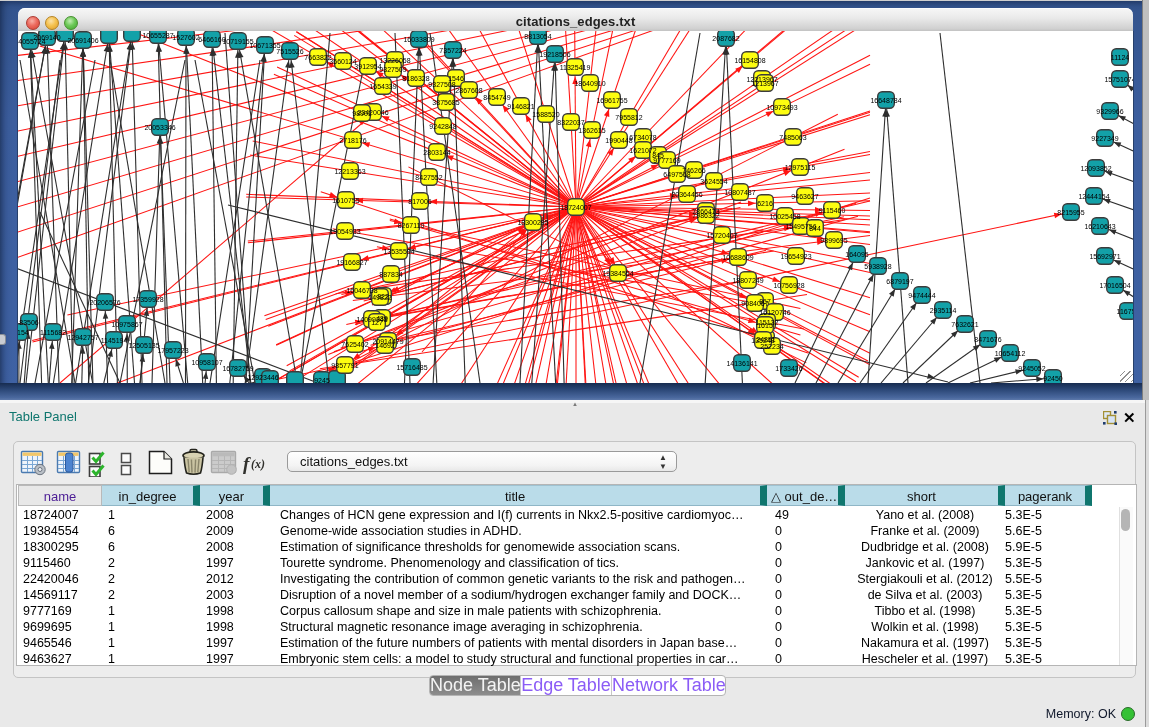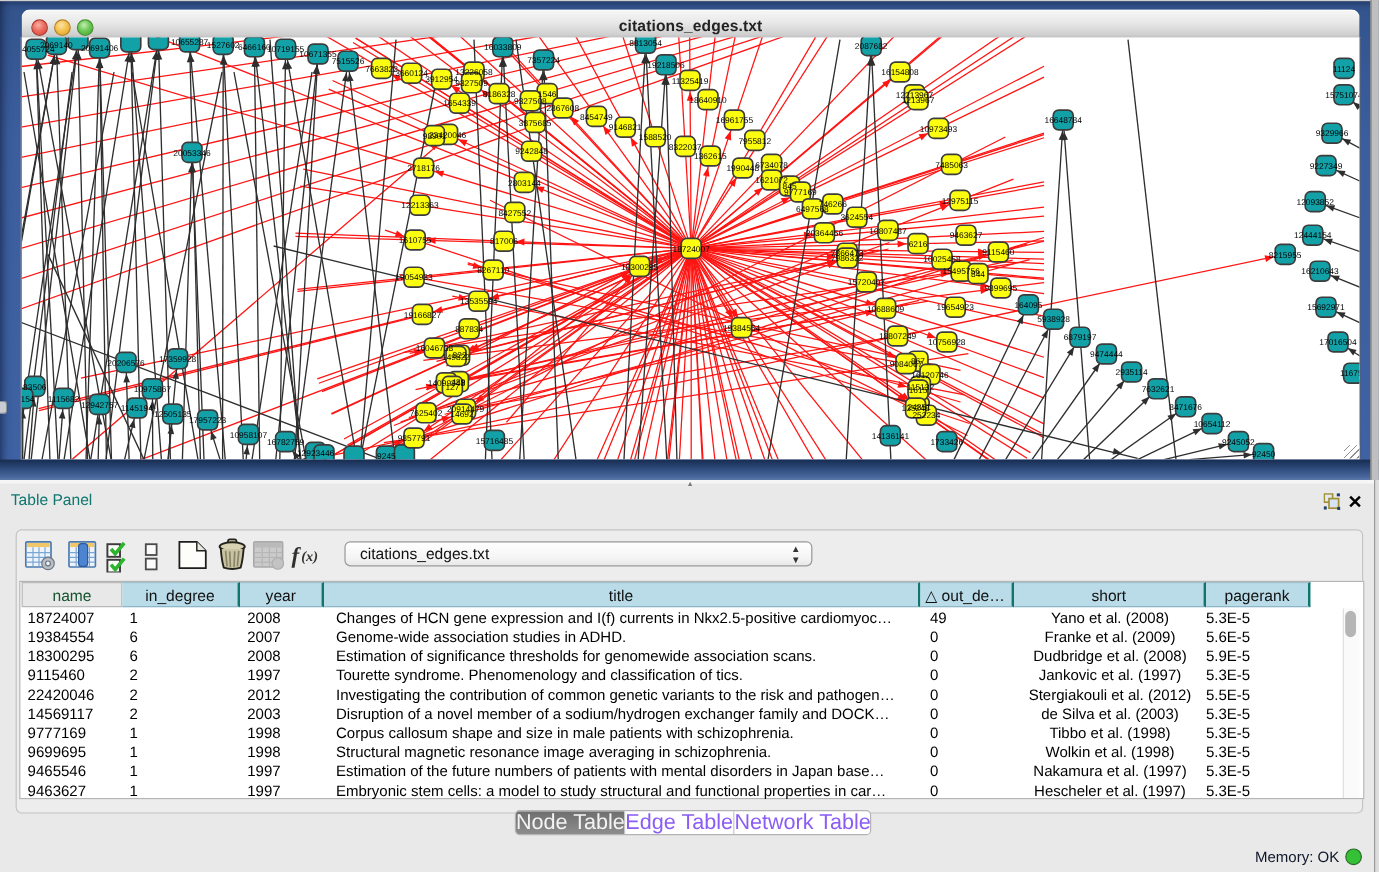--- a/index.html
+++ b/index.html
@@ -34,22 +34,22 @@
 #panel{position:absolute;left:13px;top:441px;width:1123px;height:237px;
  background:#ededed;border:1px solid #c4c4c4;border-radius:5px;box-sizing:border-box}
 #combo{position:absolute;left:287px;top:451px;width:390px;height:21px;box-sizing:border-box;
  background:linear-gradient(180deg,#ffffff 0%,#f4f4f4 70%,#e8e8e8 100%);
  border:1px solid #9a9a9a;border-radius:5px;font-size:13px;color:#111;
  line-height:19px;padding-left:12px}
 #combo .arr{position:absolute;right:9px;top:1px;font-size:8px;color:#333;line-height:9px}
 #whitebox{position:absolute;left:16px;top:484px;width:1121px;height:182px;background:#fff;border:1px solid #b5b5b5;box-sizing:border-box}
 #thead{position:absolute;left:18px;top:485px;height:21px;font-size:13px;color:#111}
 .th{position:absolute;top:0;height:21px;line-height:21px;text-align:center;
- background:#badce9;border-right:2px solid #0f766e;border-top:1px solid #9fc2d1;border-bottom:1px solid #8fb6c6;box-sizing:border-box}
-#th1{left:0;width:84px;background:#e8e8e8;border:1px solid #b9b9b9;color:#14532d}
+ background:#badce9;border-right:7px solid #0f766e;border-top:1px solid #9fc2d1;border-bottom:1px solid #8fb6c6;box-sizing:border-box}
+#th1{left:0;width:84px;background:#e8e8e8;border:1px solid #b9b9b9;color:#4c1d95}
 #th2{left:84px;width:98px}
 #th3{left:182px;width:70px}
 #th4{left:252px;width:497px}
 #th5{left:749px;width:78px;text-align:left;padding-left:4px}
 #th6{left:827px;width:160px}
 #th7{left:987px;width:87px}
 .row{position:absolute;left:18px;width:1100px;height:16px;font-size:12.5px;line-height:16px;color:#000;white-space:nowrap}
 .row span{position:absolute;overflow:hidden}
 .c1{left:5px;width:80px}
 .c2{left:90px;width:60px}
@@ -884,21 +884,21 @@
     <span class="c2">1</span>
     <span class="c3">2008</span>
     <span class="c4">Changes of HCN gene expression and I(f) currents in Nkx2.5-positive cardiomyoc…</span>
     <span class="c5">49</span>
     <span class="c6">Yano et al. (2008)</span>
     <span class="c7">5.3E-5</span>
   </div>
 <div class="row" style="top:523px">
     <span class="c1">19384554</span>
     <span class="c2">6</span>
-    <span class="c3">2007</span>
+    <span class="c3">2009</span>
     <span class="c4">Genome-wide association studies in ADHD.</span>
     <span class="c5">0</span>
     <span class="c6">Franke et al. (2009)</span>
     <span class="c7">5.6E-5</span>
   </div>
 <div class="row" style="top:539px">
     <span class="c1">18300295</span>
     <span class="c2">6</span>
     <span class="c3">2008</span>
     <span class="c4">Estimation of significance thresholds for genomewide association scans.</span>

